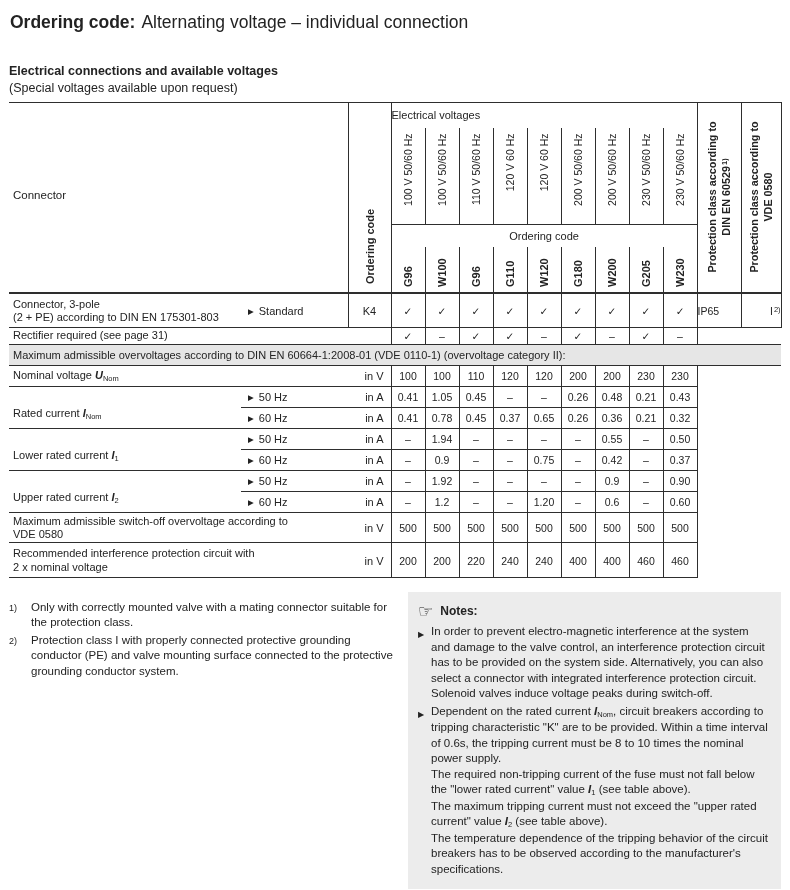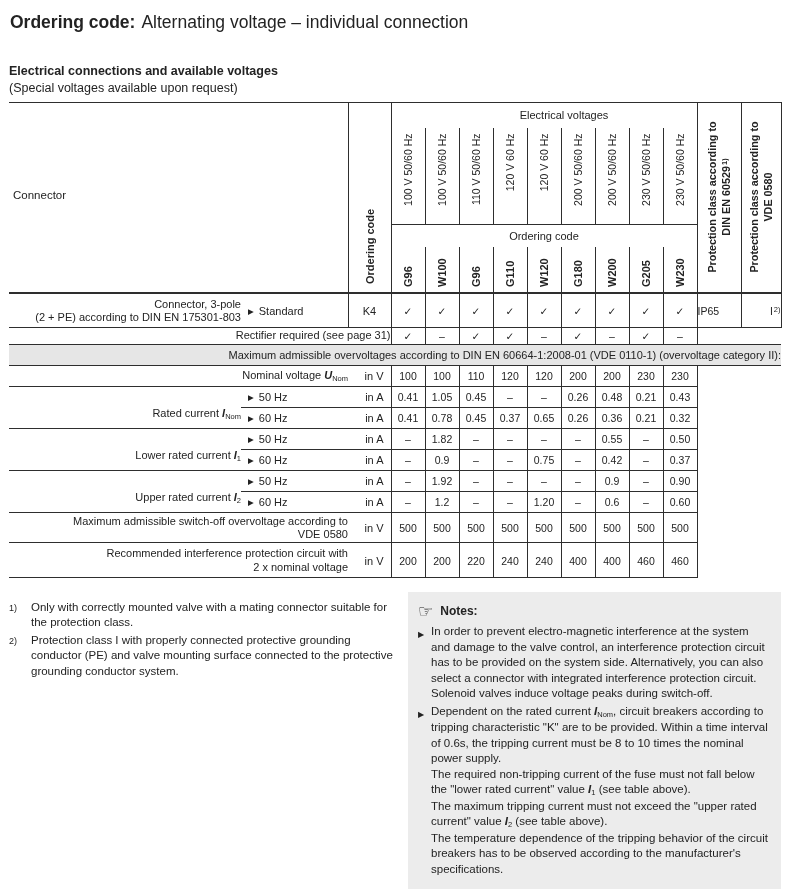--- a/index.html
+++ b/index.html
@@ -28,21 +28,21 @@
   .l1{border-left:1px solid var(--ln);}
   .r1b{border-right:1px solid var(--ln);}
   .tt{border-top:1.5px solid var(--ln);}
 
   
   tr.h-top{height:25px;}
   tr.h-volt{height:97px;}
   tr.h-ocband{height:22px;}
   tr.h-codes{height:46px;}
   .corner{vertical-align:bottom; text-align:left; padding:0 0 4px 4px; font-weight:bold; font-size:11.5px;}
-  .ev{font-weight:bold; font-size:11px; text-align:center; vertical-align:middle;padding-left:40px;}
+  .ev{font-weight:bold; font-size:11px; text-align:left; vertical-align:middle;}
   .ocband{font-weight:bold; font-size:11px; text-align:center; vertical-align:middle;}
   .rcell{position:relative;}
   .rot{
     position:absolute; left:50%; top:50%;
     transform:translate(-50%,-50%) rotate(-90deg);
     white-space:nowrap;
   }
   .oc-rot .rot{width:184px; text-align:left; padding-left:5px; font-weight:bold; font-size:11px;}
   .vcell .rot{width:91px; text-align:right; padding-right:3px; font-size:10.5px;}
   .ccell .rot{width:42px; text-align:left; padding-left:3px; font-weight:bold; font-size:11px;}
@@ -51,32 +51,32 @@
 
   
   tr.r1{height:35px;}
   tr.r2{height:17px;}
   tr.rband{height:21px;}
   tr.rsingle{height:21px;}
   tr.rswitch{height:18px;}
   tr.rinterf{height:35px;}
   .vtop td{vertical-align:top; padding-top:2px;}
 
-  .plabel{text-align:right; padding-left:4px; font-size:11px; line-height:1.22;}
+  .plabel{text-align:left; padding-left:4px; font-size:11px; line-height:1.22;}
   .plabel.span2{vertical-align:top; padding-top:20px;}
   .sub{text-align:left; padding-left:7px; font-size:11px;}
   .tri{font-size:7.5px; position:relative; top:-1px;}
   .subtxt{margin-left:5px;}
   .unit{text-align:right; padding-right:7px; font-size:11px;}
   .kcell{text-align:center; font-weight:bold; font-size:11px;}
   td.val{text-align:center; font-size:10.5px;}
   .ip{text-align:left; font-size:10.5px;}
   .pclass{text-align:right; font-size:10.5px;}
   .after{border-left:1px solid var(--ln);}
-  .band{background:#e6e6e6; font-weight:bold; font-size:11px; text-align:right; padding-left:4px;
+  .band{background:#e6e6e6; font-weight:bold; font-size:11px; text-align:left; padding-left:4px;
         border-top:1px solid var(--ln); border-bottom:1px solid var(--ln);}
 
   .r-sym{font-style:italic; font-weight:bold;}
   .r-sub{font-size:7.5px; position:relative; top:2px;}
   .r-sup{font-size:7.5px; position:relative; top:-3px; margin-left:1px;}
 
   
   .bottom{display:flex; margin-top:14px; padding:0 9px; align-items:flex-start;}
   .footnotes{width:399px; padding-top:8px; padding-right:12px; font-size:11.5px; line-height:15.5px;}
   .fn{display:flex; margin-bottom:2px;}
@@ -289,21 +289,21 @@
           <td class="val l1 t1">0.21</td>
           <td class="val l1 t1">0.32</td>
           <td class="after" colspan="2"></td>
     </tr>
 
     <tr class="rsingle">
       <td class="plabel span2 t1" rowspan="2"><span>Lower rated current </span><span class="r-sym">I</span><span class="r-sub">1</span></td>
       <td class="sub t1"><span class="tri">▶</span><span class="subtxt">50 Hz</span></td>
       <td class="unit t1">in A</td>
       <td class="val l1 t1">–</td>
-          <td class="val l1 t1">1.82</td>
+          <td class="val l1 t1">1.94</td>
           <td class="val l1 t1">–</td>
           <td class="val l1 t1">–</td>
           <td class="val l1 t1">–</td>
           <td class="val l1 t1">–</td>
           <td class="val l1 t1">0.55</td>
           <td class="val l1 t1">–</td>
           <td class="val l1 t1">0.50</td>
           <td class="after" colspan="2"></td>
     </tr>
 

